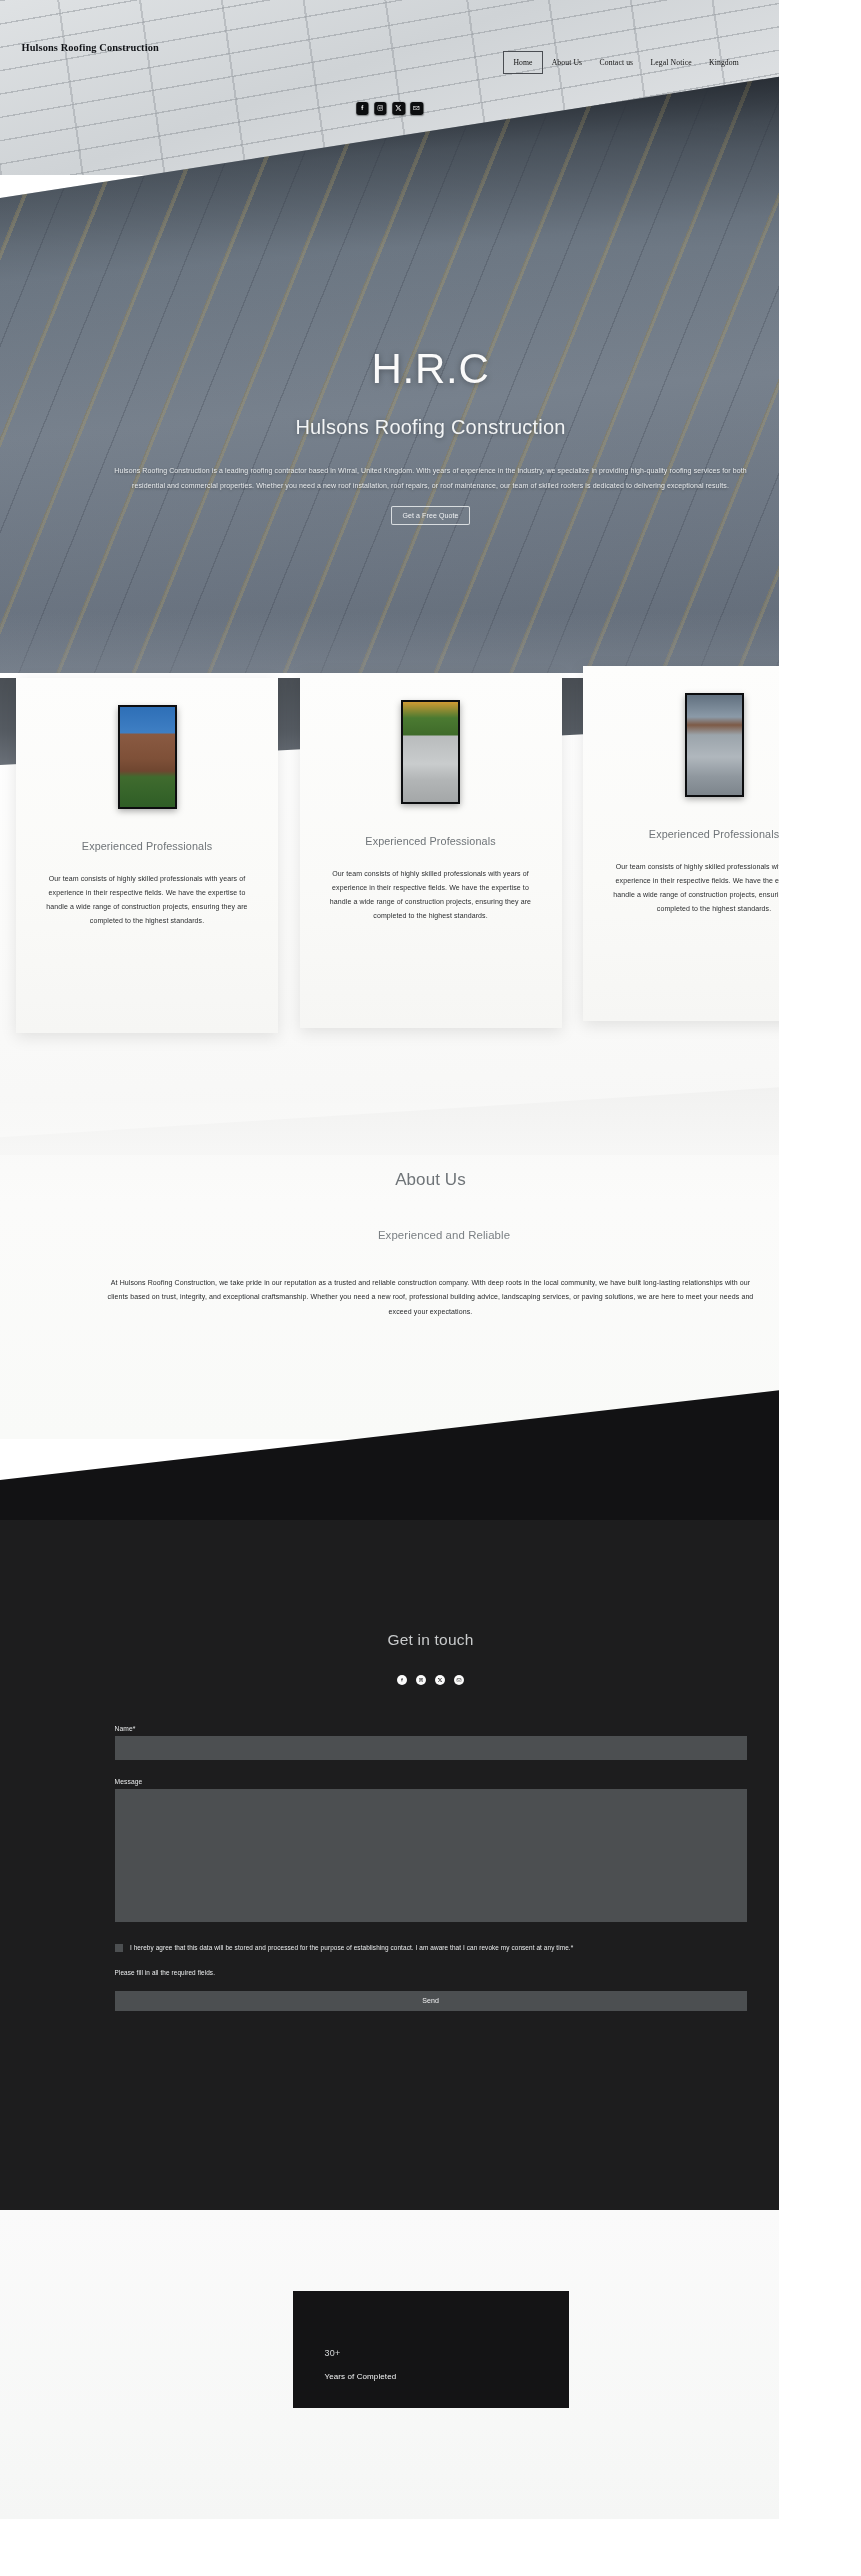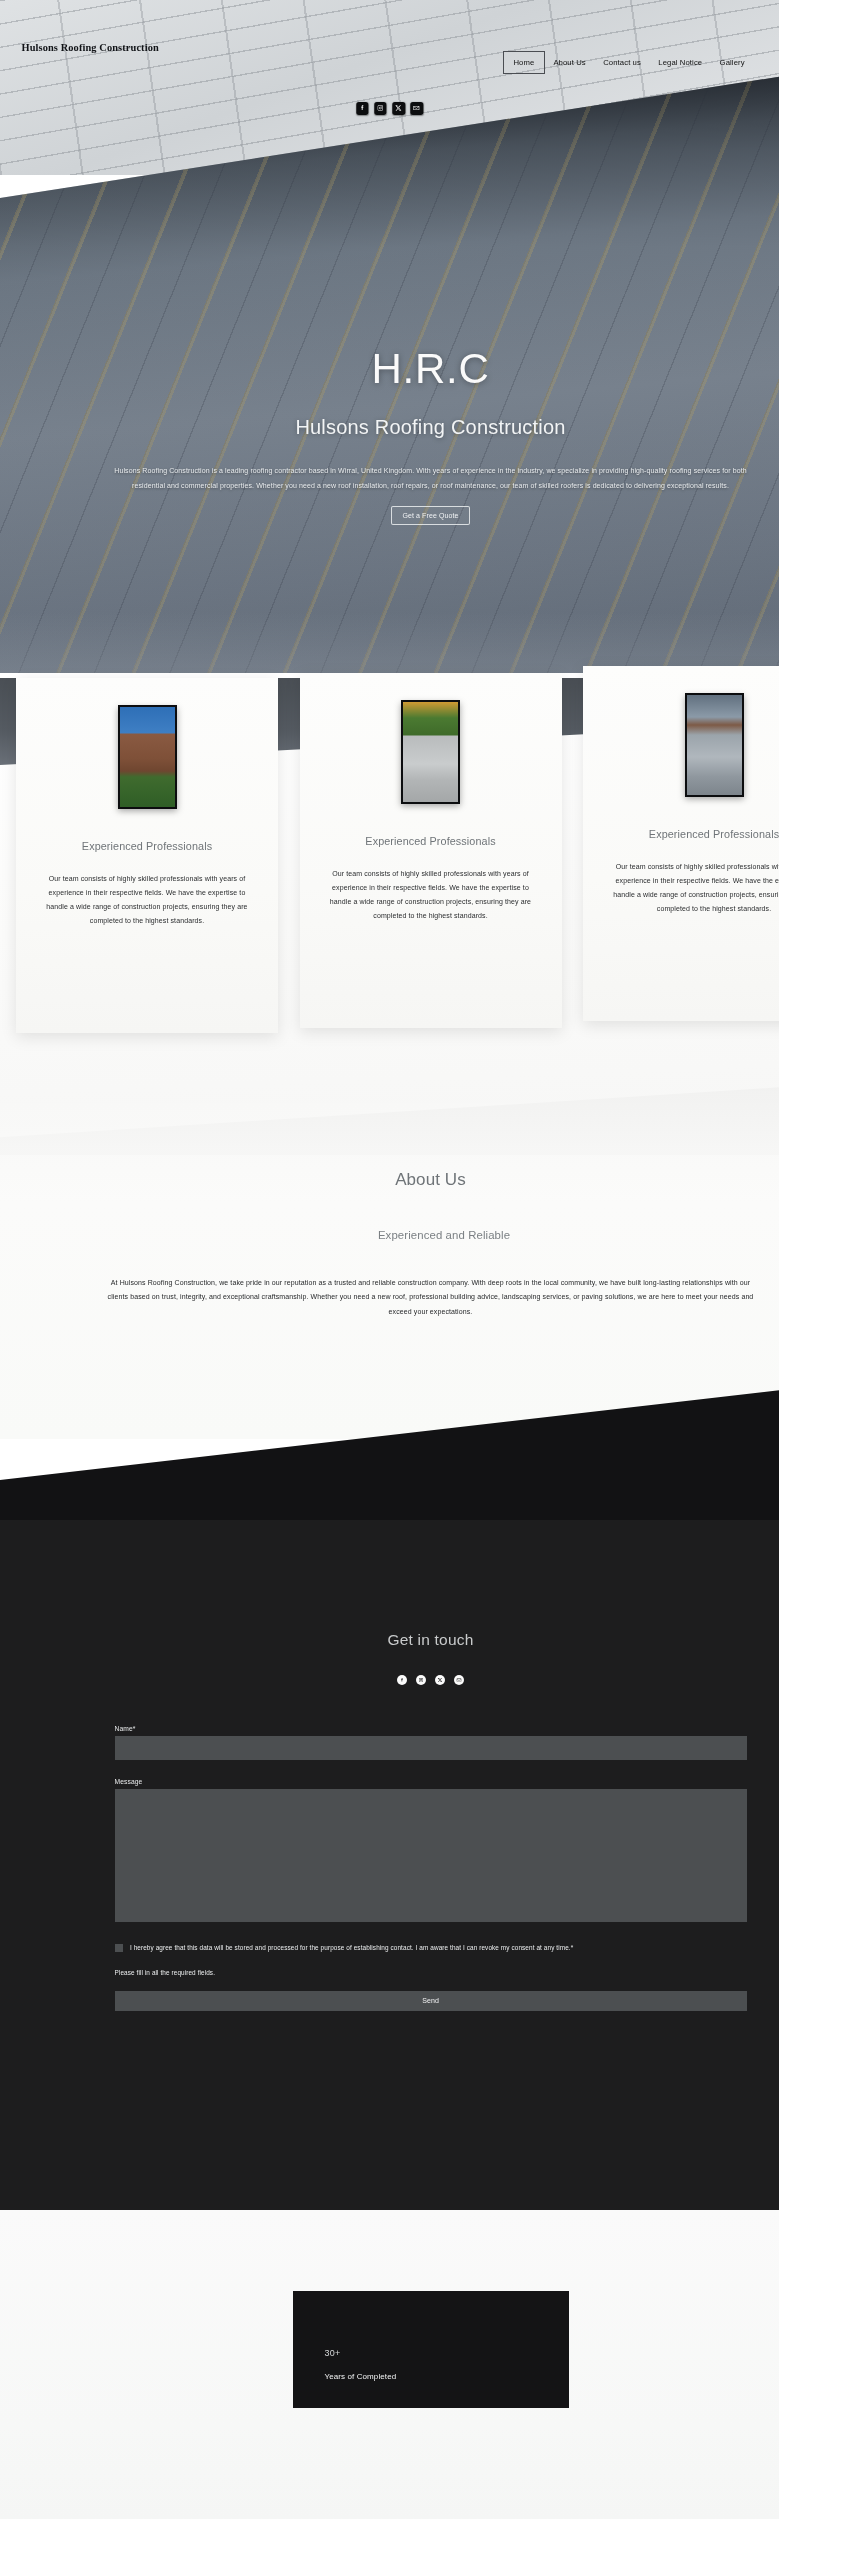--- a/index.html
+++ b/index.html
@@ -54,21 +54,21 @@
     font-size:8.7px; color:#1b1d20; letter-spacing:0.3px;
   }
   .brand {
     position:absolute; top:42px; left:21.5px;
     font-family:"Liberation Serif", serif;
     font-weight:bold; font-size:10.4px; color:#111317; letter-spacing:0.1px;
   }
   .nav { position:absolute; top:51px; left:503px; display:flex; align-items:center; gap:0px; }
   .nav a {
     font-size:7.7px; color:#111; text-decoration:none;
-    padding:6px 8.7px; letter-spacing:0.1px; white-space:nowrap;
+    padding:6px 8.7px; letter-spacing:0.1px; white-space:nowrap;font-family:Liberation Serif, serif;
   }
   .nav a.active { border:0.7px solid #4a4d52; padding:6px 9.4px; }
 
   .social-row {
     position:absolute; top:102px; left:50%; transform:translateX(-50%);
     display:flex; gap:5.4px; z-index:30;
   }
   .sq-icon {
     width:12.8px; height:12.8px; border-radius:2.7px; background:#0c0d0f;
     display:flex; align-items:center; justify-content:center;
@@ -257,21 +257,21 @@
   </div>
 
   <div class="topbar">
     <div class="phone">07850460779</div>
     <div class="brand">Hulsons Roofing Construction</div>
     <nav class="nav">
       <a class="active" href="#">Home</a>
       <a href="#">About Us</a>
       <a href="#">Contact us</a>
       <a href="#">Legal Notice</a>
-      <a href="#">Gallery</a>
+      <a href="#">Kingdom</a>
     </nav>
   </div>
 
   <div class="social-row">
     <div class="sq-icon">
       <svg viewBox="0 0 24 24">
           <path d="M15.1 8.4h-2.2V7c0-.6.4-.8.7-.8h1.4V3.9h-2c-2.2 0-2.7 1.6-2.7 2.7v1.8H8.9v2.5h1.4V18h2.6v-7.1h1.9l.3-2.5z"></path>
         </svg>
     </div>
     <div class="sq-icon">

